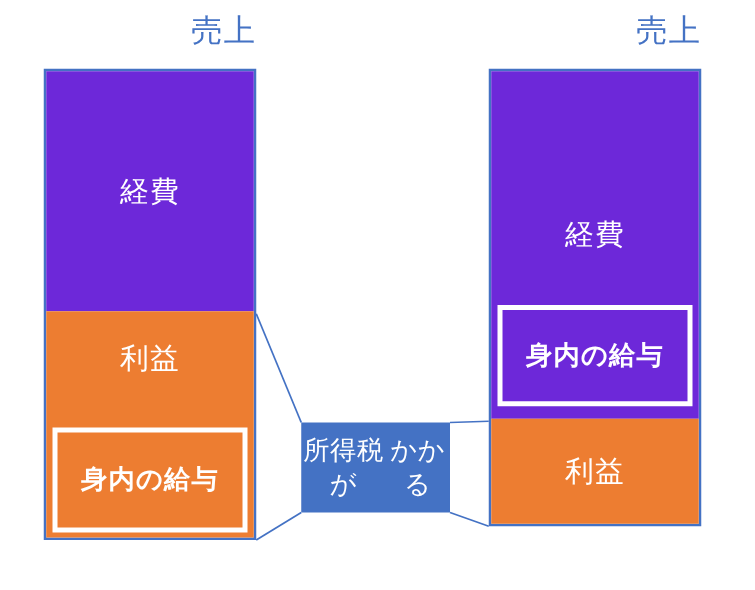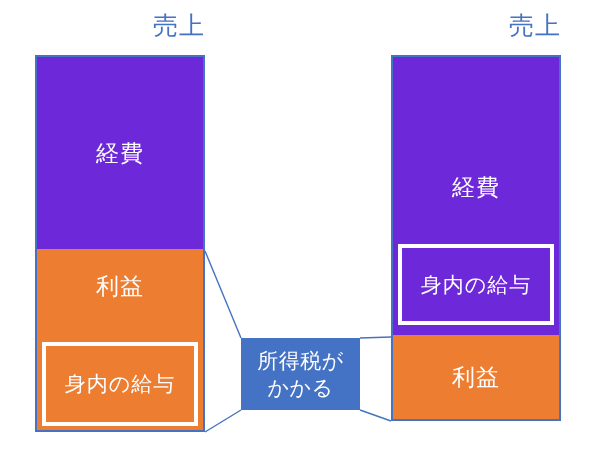--- a/index.html
+++ b/index.html
@@ -71,34 +71,35 @@
   }
 
   
   .inner-box {
     position: absolute;
     box-sizing: border-box;
     border: 4px solid #ffffff;
     display: flex;
     align-items: center;
     justify-content: center;
+    font-weight: bold;
   }
   .inner-box .seg-label { font-size: 21px; }
 
   
   #callout {
     position: absolute;
     left: 241px;
     top: 338px;
     width: 119px;
     height: 72px;
     background: #4472C4;
     box-sizing: border-box;
     display: flex;
-    flex-direction: column;
+    flex-direction: row;
     align-items: center;
     justify-content: center;
     color: #ffffff;
     font-size: 21px;
     line-height: 27px;
     letter-spacing: 0.5px;
     text-align: center;
   }
 </style>
 </head>

